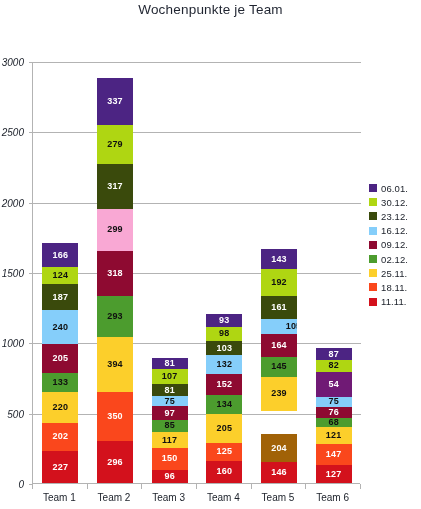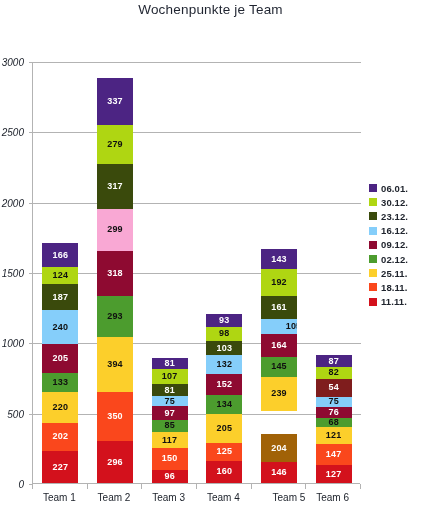--- a/index.html
+++ b/index.html
@@ -152,21 +152,20 @@
     width: 8px;
     height: 8px;
     margin-right: 4px;
     flex: 0 0 auto;
   }
   .legend-label {
     font-size: 9.5px;
     color: #20252e;
     white-space: nowrap;
     letter-spacing: .1px;
-    font-weight: bold;
   }
 </style>
 </head>
 <body>
 
 <div id="chart-root">
 
   <div id="chart-title">Wochenpunkte je Team</div>
 
   <div id="y-axis-labels">
@@ -350,21 +349,21 @@
         </div>
         <div class="seg" title="02.12. Team 6: 68" style="height: 9.56533px; background: rgb(76, 156, 46);">
           <span class="seg-label dark-text">68</span>
         </div>
         <div class="seg" title="09.12. Team 6: 76" style="height: 10.6907px; background: rgb(142, 10, 49);">
           <span class="seg-label light-text">76</span>
         </div>
         <div class="seg" title="16.12. Team 6: 75" style="height: 10.55px; background: rgb(133, 206, 250);">
           <span class="seg-label dark-text">75</span>
         </div>
-        <div class="seg" title="23.12. Team 6: 54" style="height: 18px; background: #7f1d1d; text-align: center;">
+        <div class="seg" title="23.12. Team 6: 54" style="height: 25px; background: #701a75; text-align: center;">
           <span class="seg-label light-text">54</span>
         </div>
         <div class="seg" title="30.12. Team 6: 82" style="height: 11.5347px; background: rgb(175, 214, 18);">
           <span class="seg-label dark-text">82</span>
         </div>
         <div class="seg" title="06.01. Team 6: 87" style="height: 12.238px; background: rgb(76, 36, 131);">
           <span class="seg-label light-text">87</span>
         </div>
       </div>
     </div>
@@ -372,21 +371,21 @@
   <div id="x-axis">
       <div class="xtick-mark" style="left: 0px;"></div>
       <div class="xtick-label" style="left: 0px; width: 54.6667px;">Team 1</div>
       <div class="xtick-mark" style="left: 54.6667px;"></div>
       <div class="xtick-label" style="left: 54.6667px; width: 54.6667px;">Team 2</div>
       <div class="xtick-mark" style="left: 109.333px;"></div>
       <div class="xtick-label" style="left: 109.333px; width: 54.6667px;">Team 3</div>
       <div class="xtick-mark" style="left: 164px;"></div>
       <div class="xtick-label" style="left: 164px; width: 54.6667px;">Team 4</div>
       <div class="xtick-mark" style="left: 218.667px;"></div>
-      <div class="xtick-label" style="left: 218.667px; width: 54.6667px; text-align: right;">Team 5</div>
+      <div class="xtick-label" style="left: 218.667px; width: 54.6667px;">Team 5</div>
       <div class="xtick-mark" style="left: 273.333px;"></div>
       <div class="xtick-label" style="left: 273.333px; width: 54.6667px;">Team 6</div>
       <div class="xtick-mark" style="left: 328px;"></div>
     </div>
 
   <div id="legend">
       <div class="legend-item">
         <span class="legend-swatch" style="background: rgb(76, 36, 131);"></span>
         <span class="legend-label">06.01.</span>
       </div>

